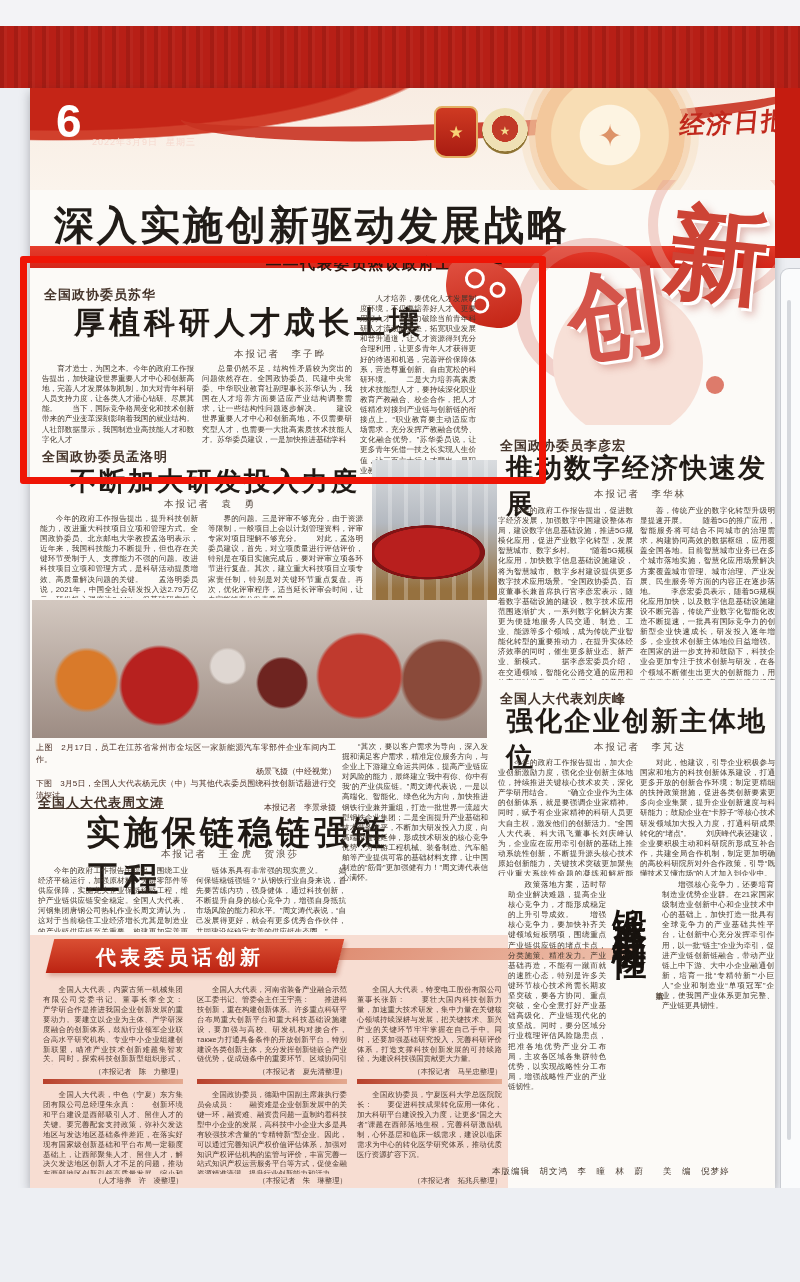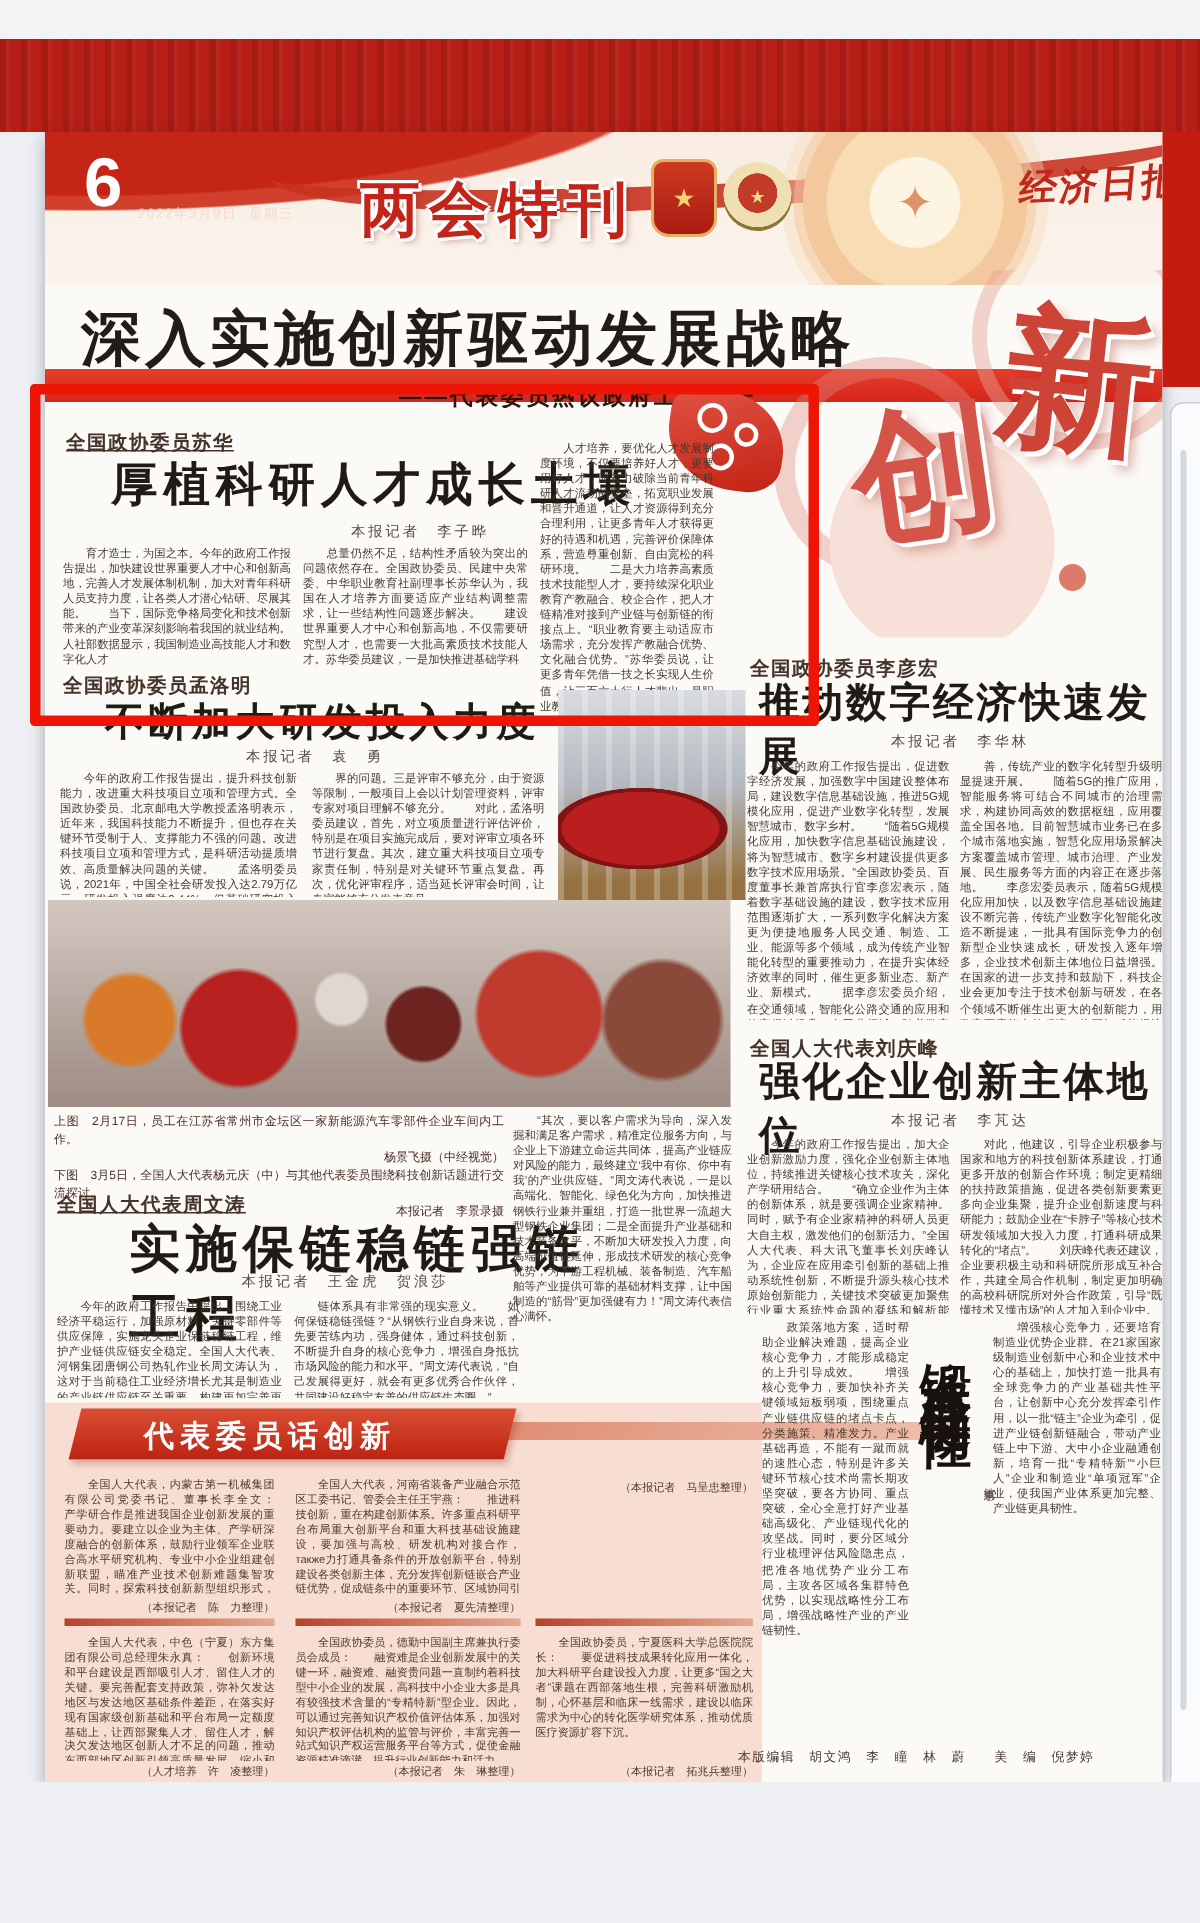--- a/index.html
+++ b/index.html
@@ -97,21 +97,20 @@
 
   <div class="abs" id="hdr">
     <div class="abs" id="hdr-red-blob"></div>
     <div class="abs" id="hdr-red-swoosh"></div>
     <div class="abs" id="star-circle">
         <span>✦</span>
       </div>
     <div class="abs" id="pagenum">6</div>
     <div class="abs hdr-date" id="hdr-date1">2022年3月9日</div>
     <div class="abs hdr-date" id="hdr-date2">星期三</div>
-    <div class="abs" id="section-title">两会特刊</div>
     <div class="abs" id="emblem1">
         <span>★</span>
       </div>
     <div class="abs" id="emblem2">
         <span>★</span>
       </div>
     <div class="abs" id="masthead">经济日报</div>
   </div>
 
   <div class="abs" id="headline">深入实施创新驱动发展战略</div>
@@ -125,21 +124,21 @@
     <div class="abs decor-char" id="char1">创</div>
     <div class="abs decor-char" id="char2">新</div>
     <div class="abs" id="dot1"></div>
   </div>
   <div class="abs" id="molecule">
       <span class="m1"></span>
       <span class="m2"></span>
       <span class="m3"></span>
     </div>
 
-  <div class="abs kicker" style="left:14px;top:198px;text-decoration:underline;">全国政协委员苏华</div>
+  <div class="abs kicker" style="left:14px;top:198px;">全国政协委员苏华</div>
   <div class="abs title" style="left:44px;top:214px;width:420px;font-size:31px;letter-spacing:4px;">厚植科研人才成长土壤</div>
   <div class="abs byline" style="left:150px;top:260px;width:200px;">本报记者　李子晔</div>
   <div class="abs col" style="left:12px;top:276px;width:152px;height:110px;">　　育才造士，为国之本。今年的政府工作报告提出，加快建设世界重要人才中心和创新高地，完善人才发展体制机制，加大对青年科研人员支持力度，让各类人才潜心钻研、尽展其能。　　当下，国际竞争格局变化和技术创新带来的产业变革深刻影响着我国的就业结构。人社部数据显示，我国制造业高技能人才和数字化人才</div>
   <div class="abs col" style="left:172px;top:276px;width:150px;height:110px;">　　总量仍然不足，结构性矛盾较为突出的问题依然存在。全国政协委员、民建中央常委、中华职业教育社副理事长苏华认为，我国在人才培养方面要适应产业结构调整需求，让一些结构性问题逐步解决。　　建设世界重要人才中心和创新高地，不仅需要研究型人才，也需要一大批高素质技术技能人才。苏华委员建议，一是加快推进基础学科</div>
   <div class="abs col" style="left:330px;top:206px;width:116px;height:182px;">　　人才培养，要优化人才发展制度环境，不仅要培养好人才，更要用好人才，应着力破除当前青年科研人才流动的壁垒，拓宽职业发展和晋升通道，让人才资源得到充分合理利用，让更多青年人才获得更好的待遇和机遇，完善评价保障体系，营造尊重创新、自由宽松的科研环境。　　二是大力培养高素质技术技能型人才，要持续深化职业教育产教融合、校企合作，把人才链精准对接到产业链与创新链的衔接点上。“职业教育要主动适应市场需求，充分发挥产教融合优势、文化融合优势。”苏华委员说，让更多青年凭借一技之长实现人生价值，让三百六十行人才辈出，是职业教育承担的重要职责。</div>
 
   <div class="abs kicker" style="left:12px;top:360px;">全国政协委员孟洛明</div>
   <div class="abs title" style="left:40px;top:376px;width:330px;font-size:26px;letter-spacing:3px;">不断加大研发投入力度</div>
   <div class="abs byline" style="left:90px;top:410px;width:180px;">本报记者　袁　勇</div>
   <div class="abs col" style="left:10px;top:426px;width:158px;height:84px;">　　今年的政府工作报告提出，提升科技创新能力，改进重大科技项目立项和管理方式。全国政协委员、北京邮电大学教授孟洛明表示，近年来，我国科技能力不断提升，但也存在关键环节受制于人、支撑能力不强的问题。改进科技项目立项和管理方式，是科研活动提质增效、高质量解决问题的关键。　　孟洛明委员说，2021年，中国全社会研发投入达2.79万亿元，研发投入强度达2.44%，但基础研究投入占研发投入的比重仅略超过6%，许多发达国家则达到了15%。</div>
@@ -181,20 +180,21 @@
 
   <div class="abs" style="left:13px;top:897px;width:140px;height:90px;">
     <div class="qtext" style="height:80px;">　　全国人大代表，内蒙古第一机械集团有限公司党委书记、董事长李全文：　　产学研合作是推进我国企业创新发展的重要动力。要建立以企业为主体、产学研深度融合的创新体系，鼓励行业领军企业联合高水平研究机构、专业中小企业组建创新联盟，瞄准产业技术创新难题集智攻关。同时，探索科技创新新型组织形式，完善科技成果向创新人才和企业汇聚的激励机制，促进创新要素向企业集聚。</div>
     <div class="qcredit">（本报记者　陈　力整理）</div>
   </div>
   <div class="abs" style="left:167px;top:897px;width:150px;height:90px;">
     <div class="qtext" style="height:80px;">　　全国人大代表，河南省装备产业融合示范区工委书记、管委会主任王宇燕：　　推进科技创新，重在构建创新体系。许多重点科研平台布局重大创新平台和重大科技基础设施建设，要加强与高校、研发机构对接合作，также力打通具备条件的开放创新平台，特别建设各类创新主体，充分发挥创新链嵌合产业链优势，促成链条中的重要环节、区域协同引领，夯实高质量发展的战略机制和布局内在建设的核心位置。</div>
     <div class="qcredit">（本报记者　夏先清整理）</div>
   </div>
   <div class="abs" style="left:327px;top:897px;width:145px;height:90px;">
+    <div class="qtext" style="height:80px;">　　全国人大代表，特变电工股份有限公司董事长张新：　　要壮大国内科技创新力量，加速重大技术研发，集中力量在关键核心领域持续深耕与发展，把关键技术、新兴产业的关键环节牢牢掌握在自己手中。同时，还要加强基础研究投入，完善科研评价体系，打造支撑科技创新发展的可持续路径，为建设科技强国贡献更大力量。</div>
     <div class="qcredit">（本报记者　马呈忠整理）</div>
   </div>
   <div class="abs qdiv" style="left:13px;top:991px;width:140px;"></div>
   <div class="abs qdiv" style="left:167px;top:991px;width:150px;"></div>
   <div class="abs qdiv" style="left:327px;top:991px;width:145px;"></div>
   <div class="abs" style="left:13px;top:1002px;width:140px;height:94px;">
     <div class="qtext" style="height:84px;">　　全国人大代表，中色（宁夏）东方集团有限公司总经理朱永真：　　创新环境和平台建设是西部吸引人才、留住人才的关键。要完善配套支持政策，弥补欠发达地区与发达地区基础条件差距，在落实好现有国家级创新基础和平台布局一定额度基础上，让西部聚集人才、留住人才，解决欠发达地区创新人才不足的问题，推动东西部地区创新引领高质量发展，缩小和消除地区间发展不平衡。</div>
     <div class="qcredit">（人才培养　许　凌整理）</div>
   </div>
   <div class="abs" style="left:167px;top:1002px;width:150px;height:94px;">

